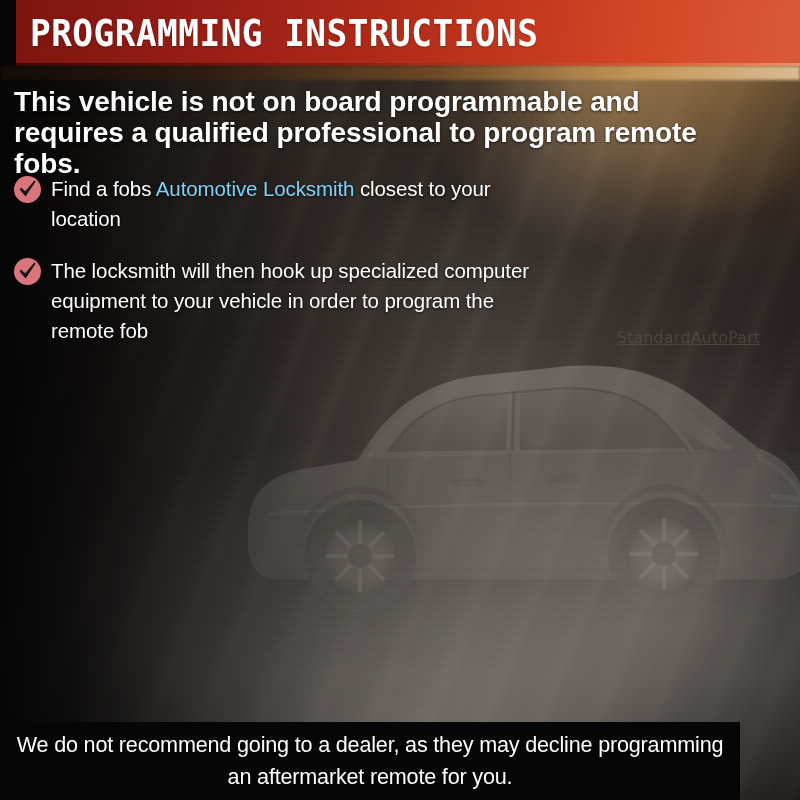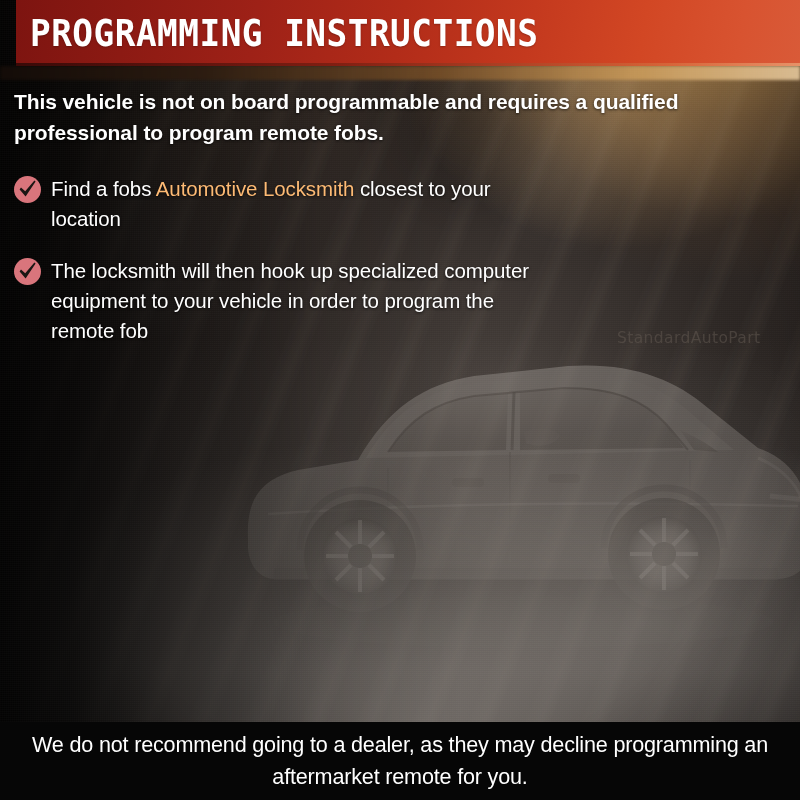--- a/index.html
+++ b/index.html
@@ -140,21 +140,21 @@
     position:absolute;
     left:0; top:66px;
     width:800px; height:656px;
     z-index: 6;
   }
 
   #lead {
     position:absolute;
     left: 14px; top: 20px;
     width: 710px;
-    font-size: 21px;
+    font-size: 28px;
     font-weight: 700;
     line-height: 31px;
     color: #ffffff;
     letter-spacing: -0.1px;
     text-shadow: 0 1px 3px rgba(0,0,0,0.65);
   }
 
   #bullets {
     position:absolute;
     left: 14px; top: 108px;
@@ -178,40 +178,41 @@
   .check-icon svg { display:block; width:27px; height:27px; }
 
   .bullet-text {
     font-size: 20.5px;
     line-height: 30px;
     color: #ffffff;
     font-weight: 400;
     letter-spacing: -0.1px;
     text-shadow: 0 1px 3px rgba(0,0,0,0.7);
   }
-  .bullet-text .accent { color: #fdba74; }
+  .bullet-text .accent { color: #7dd3fc; }
 
   
   #watermark {
     position:absolute;
     left: 617px; top: 329px;
     font-family: "DejaVu Sans", sans-serif;
     font-size: 15.5px;
     letter-spacing: 0.4px;
     color: rgba(96,88,80,0.55);
     white-space: nowrap;
     z-index: 7;
     user-select:none;
+    text-decoration:underline;
   }
 
   
   #footer {
     position:absolute;
     left:0; top:722px;
-    width:800px; height:78px;
+    width:740px; height:78px;
     background: #060606;
     z-index: 8;
     display:flex;
     align-items:center;
     justify-content:center;
   }
   #footer-text {
     text-align:center;
     color: #ffffff;
     font-size: 22.5px;

